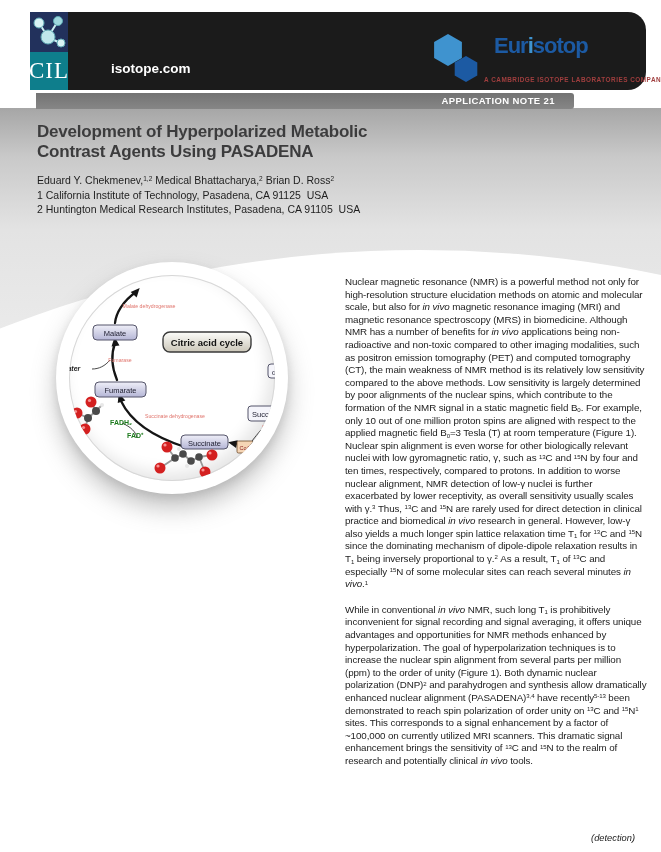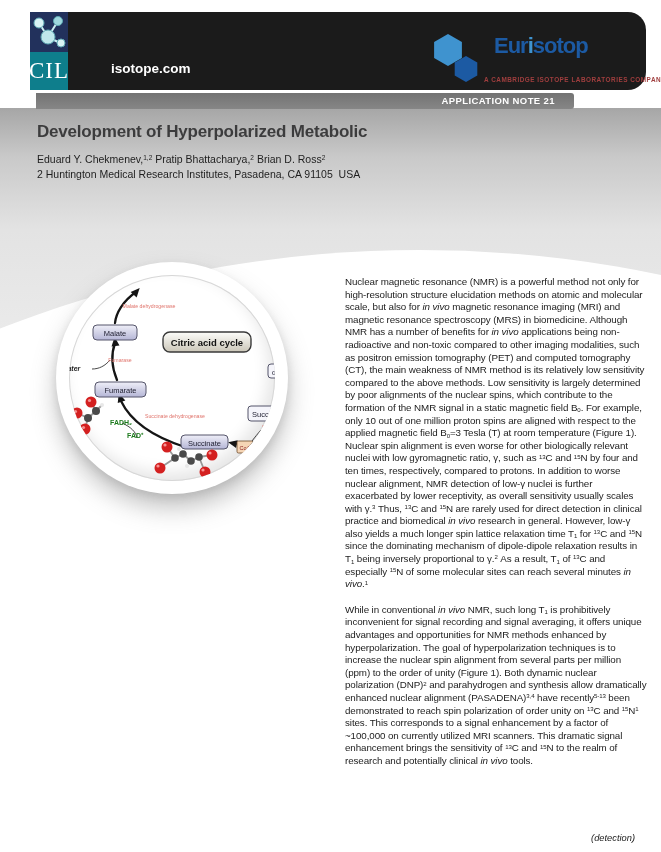--- a/index.html
+++ b/index.html
@@ -85,23 +85,24 @@
     <div class="cil-acronym">CIL</div>
   </div>
 
   <div class="appbar">
     <span>APPLICATION NOTE 21</span>
   </div>
 
   <div class="title-block">
     <div class="doc-title">
       <div>Development of Hyperpolarized Metabolic</div>
-    </div>
-    <div class="authors" id="authors-line"><span>Eduard Y. Chekmenev,</span><sup>1,2</sup><span> Pratip Bhattacharya,</span><sup>2</sup><span> Brian D. Ross</span><sup>2</sup></div>
-    <div class="affils" id="affiliations"><div>2 Huntington Medical Research Institutes, Pasadena, CA 91105  USA</div></div>
+      <div>Contrast Agents Using PASADENA</div>
+    </div>
+    <div class="authors" id="authors-line"><span>Eduard Y. Chekmenev,</span><sup>1,2</sup><span> Medical Bhattacharya,</span><sup>2</sup><span> Brian D. Ross</span><sup>2</sup></div>
+    <div class="affils" id="affiliations"><div>1 California Institute of Technology, Pasadena, CA 91125  USA</div><div>2 Huntington Medical Research Institutes, Pasadena, CA 91105  USA</div></div>
   </div>
 
   <div class="ball">
     <div class="ball-inner">
       <svg width="206" height="206" viewBox="0 0 206 206">
         <defs>
           <linearGradient id="boxGrad" x1="0" y1="0" x2="0" y2="1">
             <stop offset="0" stop-color="#efeff8"></stop>
               <stop offset="1" stop-color="#b5b6d6"></stop>
           </linearGradient>

